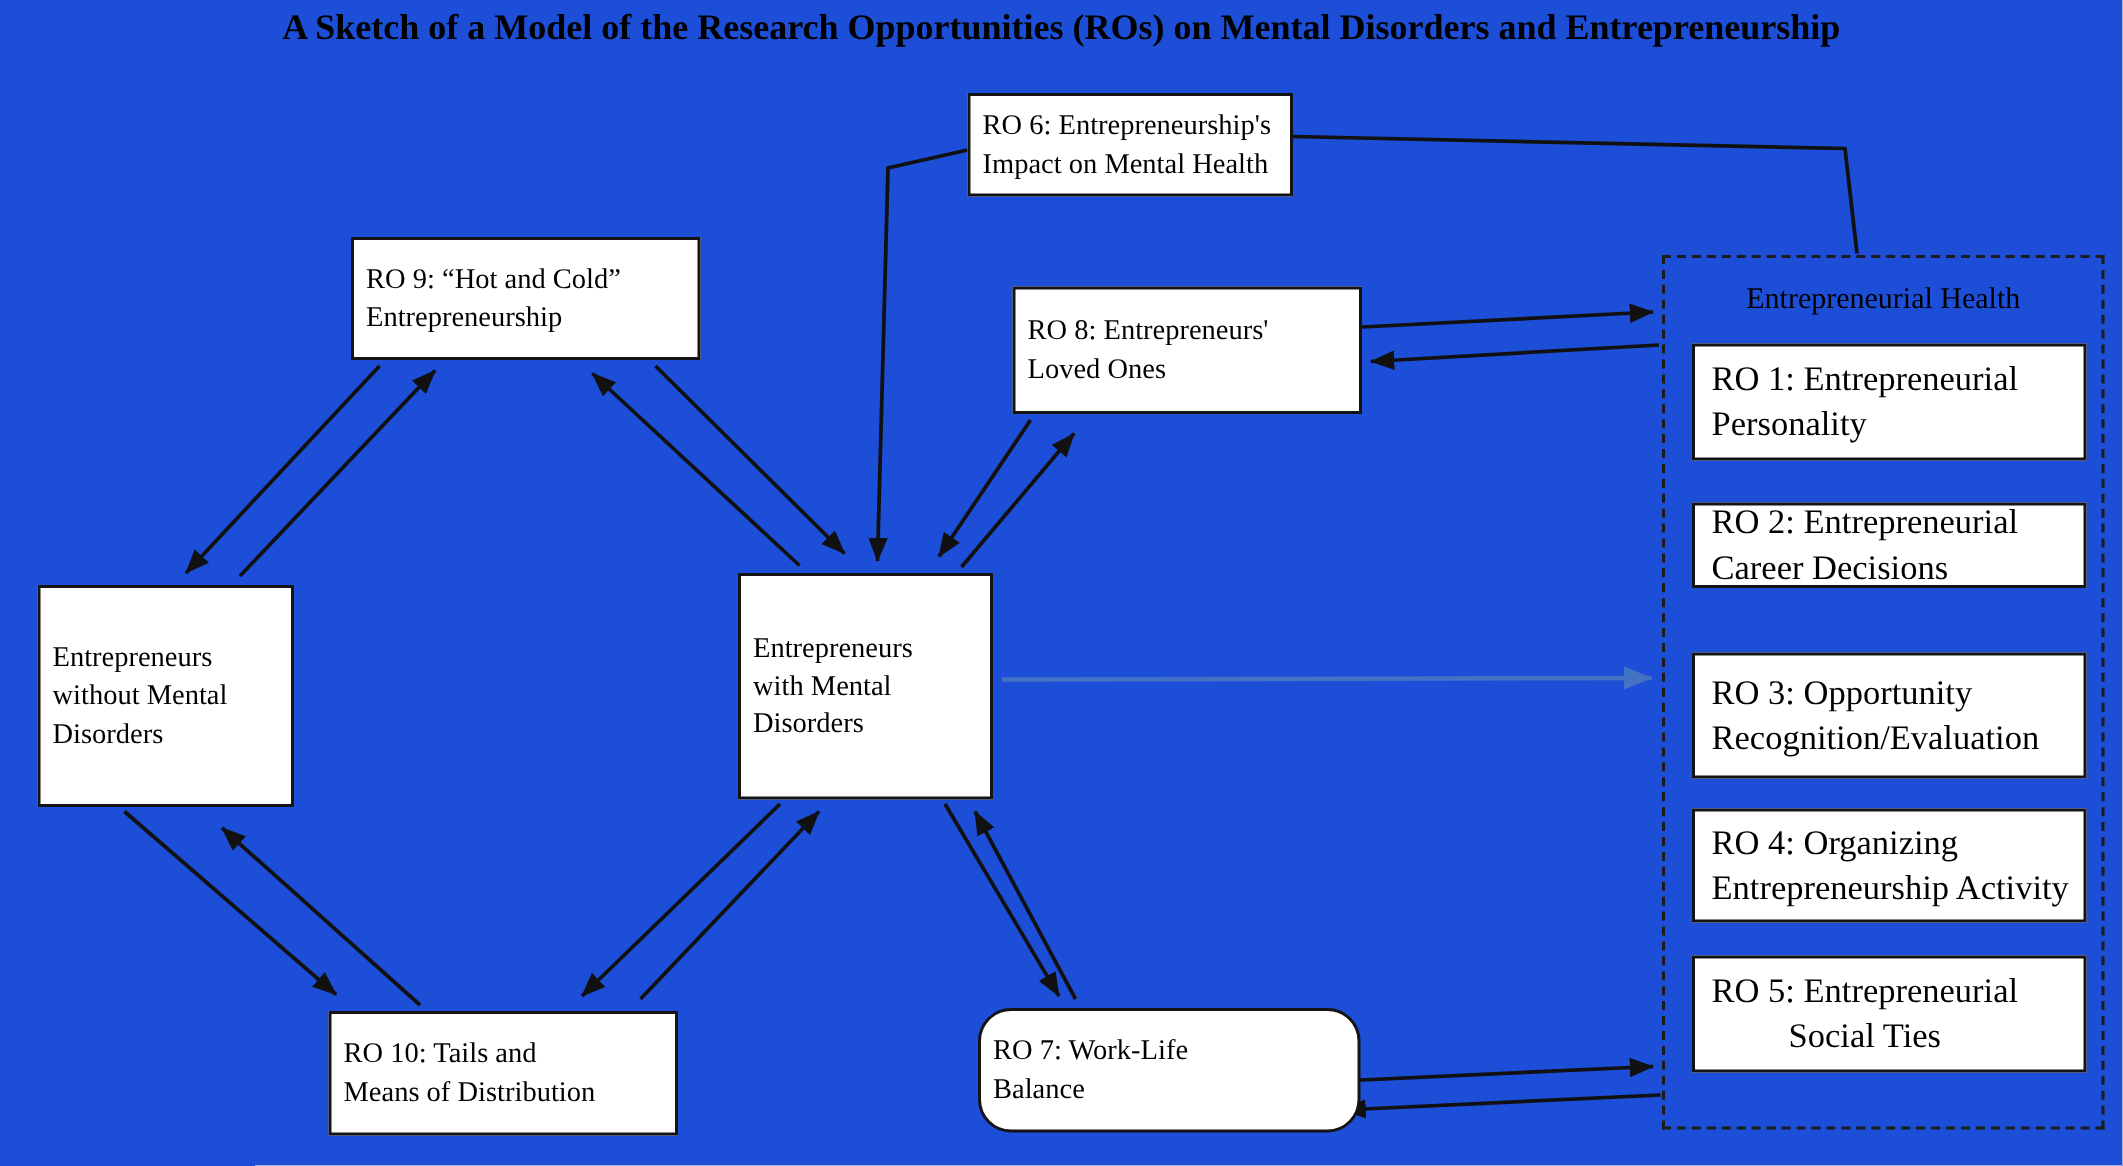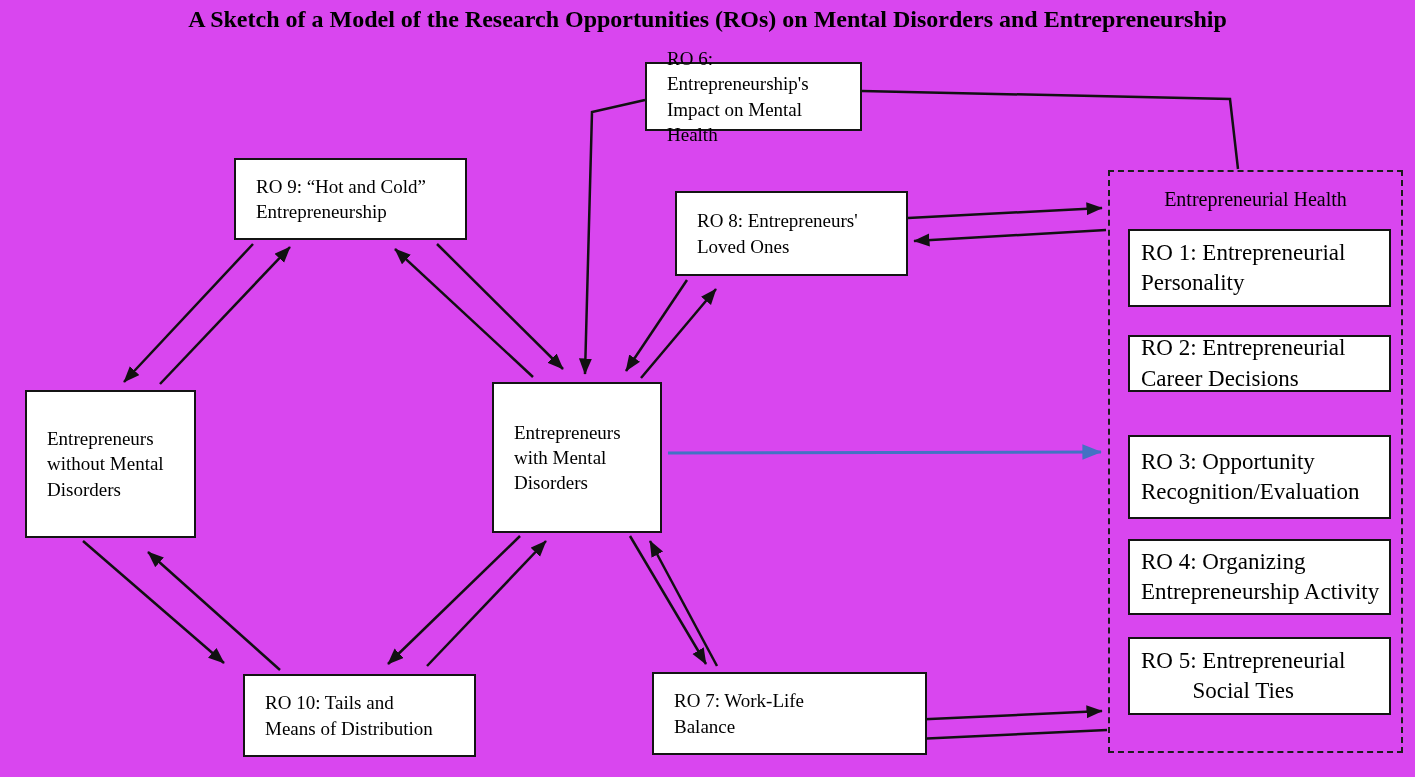--- a/index.html
+++ b/index.html
@@ -1,31 +1,31 @@
 <!DOCTYPE html>
 <html><head>
 <meta charset="utf-8">
 <style>
   * { margin:0; padding:0; box-sizing:border-box; }
   html,body { background:#ffffff; }
   body { font-family:"Liberation Serif", serif; color:#000; }
-  .canvas { position:relative; width:1415px; height:777px; background:#d946ef; overflow:hidden; }
+  .canvas { position:relative; width:1415px; height:777px; background:#1d4ed8; overflow:hidden; }
 
   .title {
     position:absolute; top:6px; left:0; width:100%;
     text-align:center; font-size:24px; font-weight:bold; color:#000;
   }
 
   svg.layer { position:absolute; left:0; top:0; width:1415px; height:777px; }
 
   .node {
     position:absolute; border:2.5px solid #141414; background:#fff;
     display:flex; align-items:center;
     font-size:19px; line-height:1.32; white-space:pre-line;
-    padding:4px 6px 4px 20px; color:#000;
+    padding:4px 6px 4px 8px; color:#000;
   }
 
   .process {
     position:absolute; left:1108px; top:170px; width:295px; height:583px;
     border:2.5px dashed #1c1c1c; background:transparent;
   }
   .process-title {
     position:absolute; top:16px; left:0; width:100%;
     text-align:center; font-size:20px; color:#000;
   }
@@ -36,22 +36,22 @@
     font-size:23px; line-height:1.32; white-space:pre-line;
     padding:4px 4px 4px 11px; color:#000;
   }
 
   
   #n-ro6     { left:645px; top:62px;  width:217px; height:69px; }
   #n-ro9     { left:234px; top:158px; width:233px; height:82px; }
   #n-ro8     { left:675px; top:191px; width:233px; height:85px; }
   #n-without { left:25px;  top:390px; width:171px; height:148px; }
   #n-with    { left:492px; top:382px; width:170px; height:151px; }
-  #n-ro10    { left:219px; top:674px; width:233px; height:83px;margin-left:24px; }
-  #n-ro7     { left:652px; top:672px; width:275px; height:83px; }
+  #n-ro10    { left:219px; top:674px; width:233px; height:83px; }
+  #n-ro7     { left:652px; top:672px; width:255px; height:83px;border-radius:22px; }
 
   #p-ro1 { top:57px;  height:78px; }
   #p-ro2 { top:163px; height:57px; }
   #p-ro3 { top:263px; height:84px; }
   #p-ro4 { top:367px; height:76px; }
   #p-ro5 { top:465px; height:78px;text-align:center; }
 
   .edge { stroke:#111; stroke-width:2.5; fill:none; }
   .edge-blue { stroke:#4472C4; stroke-width:3; fill:none; }
 </style>

